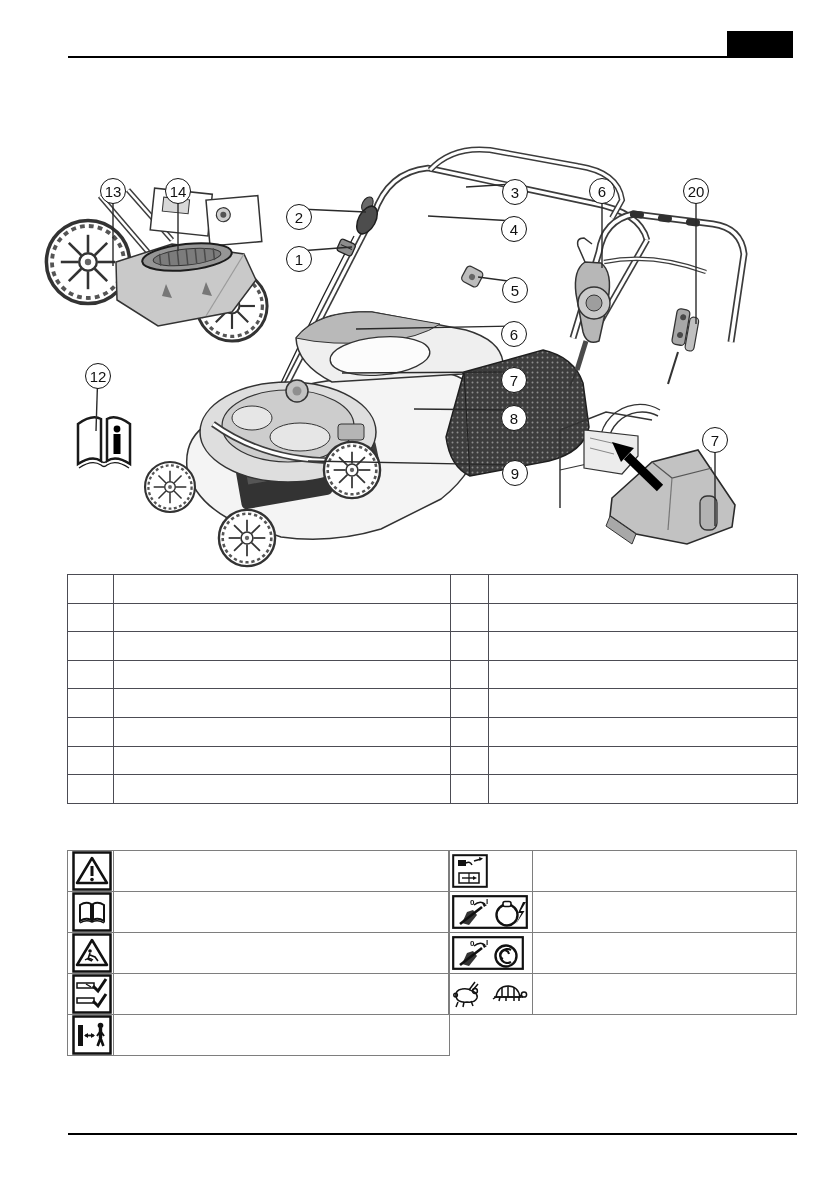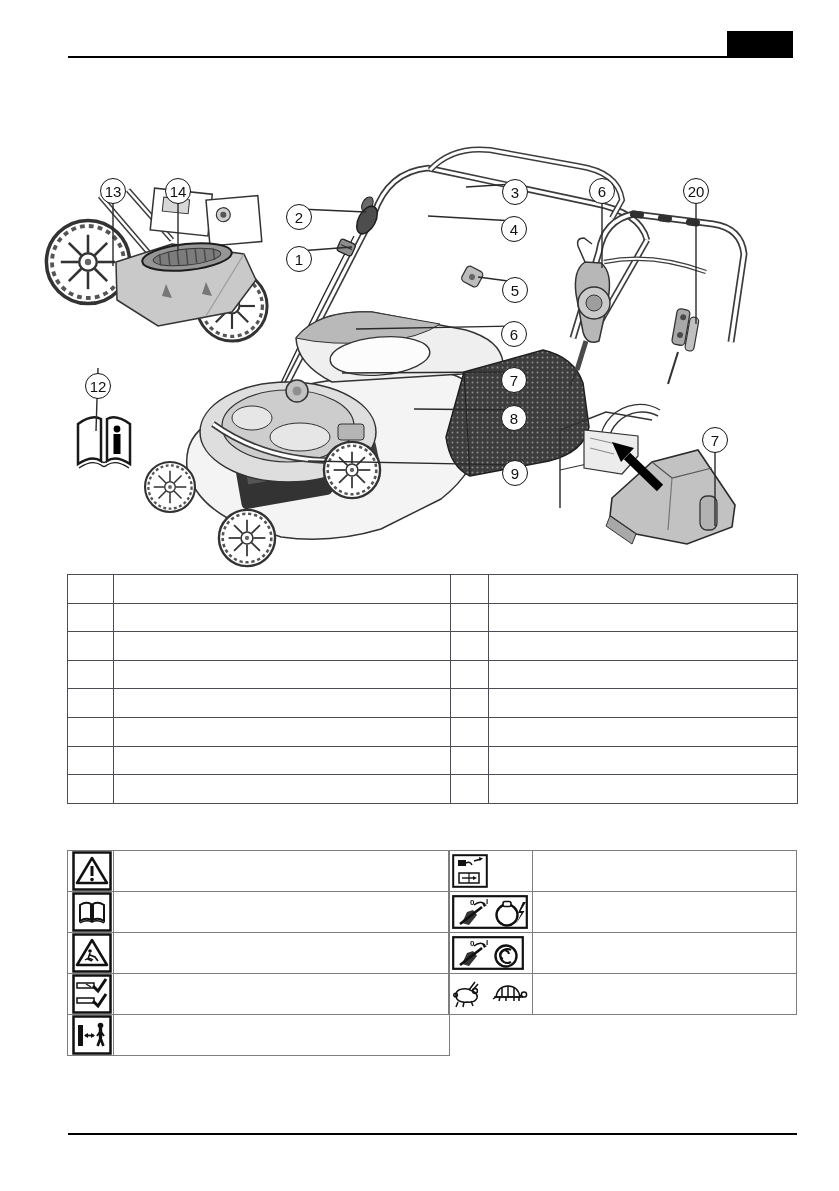--- a/index.html
+++ b/index.html
@@ -240,21 +240,21 @@
   <div class="callout" style="left:286px;top:196px">2</div>
   <div class="callout" style="left:502px;top:171px">3</div>
   <div class="callout" style="left:501px;top:208px">4</div>
   <div class="callout" style="left:502px;top:269px">5</div>
   <div class="callout" style="left:501px;top:313px">6</div>
   <div class="callout" style="left:501px;top:359px">7</div>
   <div class="callout" style="left:501px;top:397px">8</div>
   <div class="callout" style="left:502px;top:452px">9</div>
   <div class="callout" style="left:589px;top:170px">6</div>
   <div class="callout" style="left:683px;top:170px">20</div>
-  <div class="callout" style="left:85px;top:365px">12</div>
+  <div class="callout" style="left:85px;top:355px">12</div>
   <div class="callout" style="left:100px;top:170px">13</div>
   <div class="callout" style="left:165px;top:170px">14</div>
   <div class="callout" style="left:702px;top:419px">7</div>
 
   <table id="parts-table" class="doc" style="left:67px;top:574px;width:730px">
     <colgroup>
         <col style="width:46px">
         <col style="width:337px">
         <col style="width:38px">
         <col style="width:309px">

